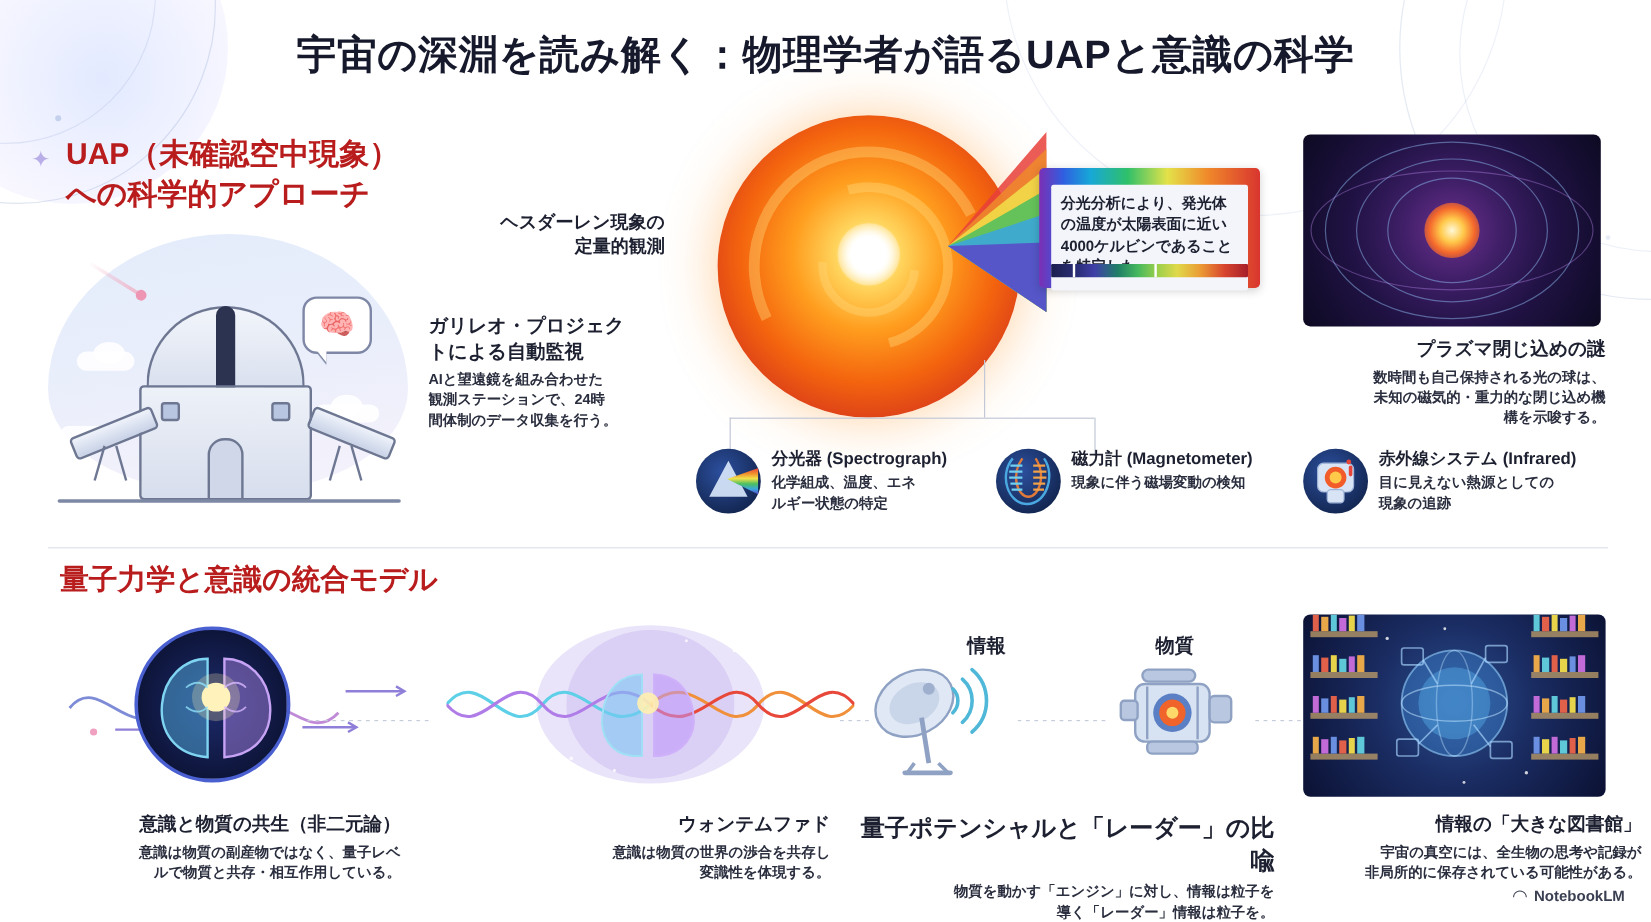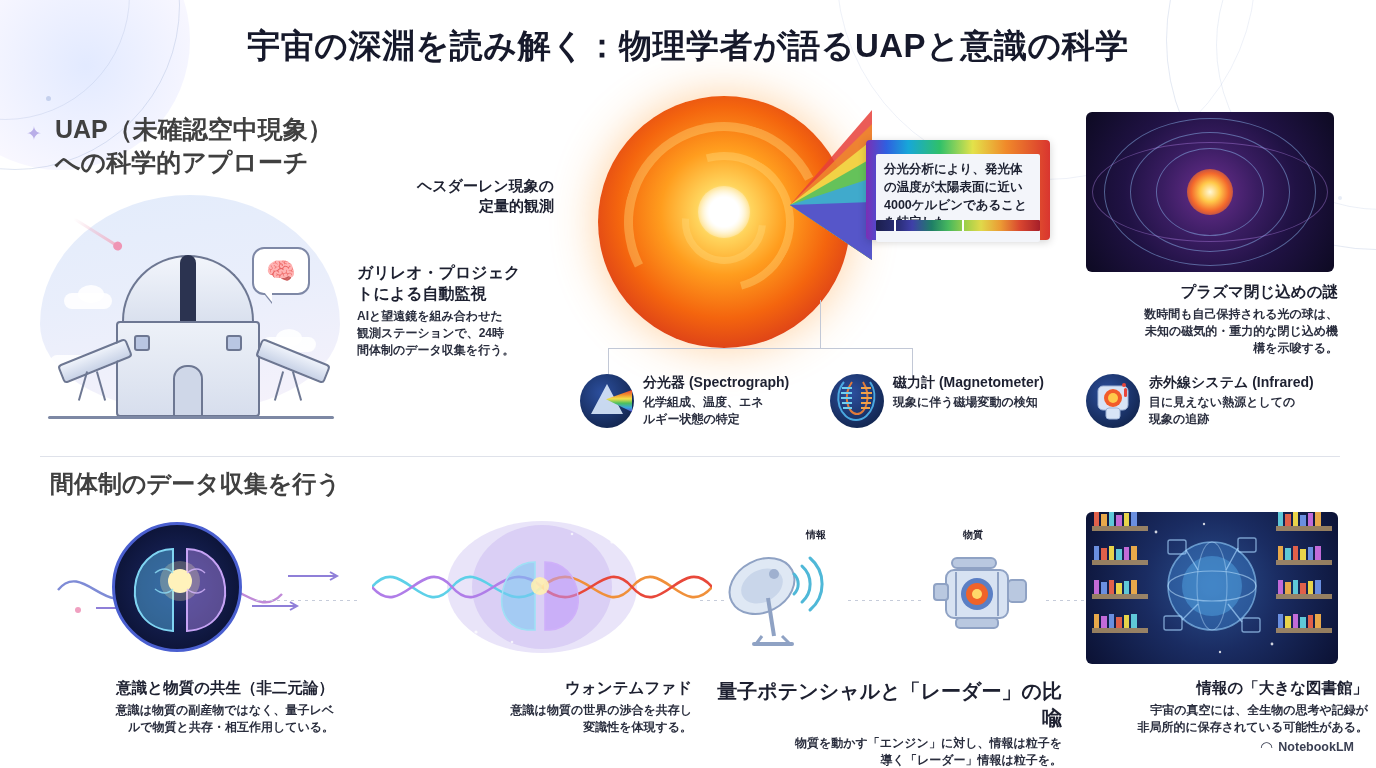--- a/index.html
+++ b/index.html
@@ -42,21 +42,21 @@
     position: absolute; left: 0; top: 24px; width: 1376px;
     text-align: center;
     font-size: 33px; font-weight: 700; color: #16192b;
     letter-spacing: .5px;
     white-space: nowrap;
   }
 
   
   .sec-head {
     position: absolute;
-    font-size: 25px; font-weight: 700; color: #404040;
+    font-size: 25px; font-weight: 700; color: #b91c1c;
     line-height: 1.32;
   }
   #uap-head { left: 55px; top: 113px; }
   #qm-head  { left: 50px; top: 468px; font-size: 24px; }
 
   .sparkle {
     position: absolute; left: 26px; top: 122px;
     color: #b9aee8; font-size: 19px;
   }
 
@@ -243,21 +243,21 @@
   }
   #antenna-wrap { position: absolute; left: 712px; top: 540px; width: 130px; height: 115px; }
   #engine-wrap  { position: absolute; left: 930px; top: 548px; width: 110px; height: 95px; }
   #library-panel {
     left: 1086px; top: 512px; width: 252px; height: 152px;
     position: absolute; border-radius: 6px; overflow: hidden;
     background: radial-gradient(circle at 50% 48%, #2a4f8e 0%, #1a2c62 45%, #0b1133 100%);
   }
 
   .mini-label {
-    position: absolute; font-size: 10px; font-weight: 700; color: #1d2030;
+    position: absolute; font-size: 16px; font-weight: 700; color: #1d2030;
   }
 
   .dash-conn {
     position: absolute; height: 1px;
     background-image: linear-gradient(90deg, #c6ccda 50%, rgba(255,255,255,0) 0);
     background-size: 7px 1px;
     background-repeat: repeat-x;
   }
 
   
@@ -461,21 +461,21 @@
         <span>赤外線システム</span>
         <span class="en">(Infrared)</span>
       </div>
       <div class="bd">目に見えない熱源としての</div>
       <div class="bd" style="margin-top:0;">現象の追跡</div>
     </div>
   </div>
 
   <div class="divider"></div>
 
-  <div class="sec-head" id="qm-head">間体制のデータ収集を行う</div>
+  <div class="sec-head" id="qm-head">量子力学と意識の統合モデル</div>
 
   <div class="circ-img" id="consc-circle">
     <svg viewBox="0 0 130 130" width="130" height="130">
       <path d="M58 106 C 30 104, 18 84, 20 62 C 22 40, 38 24, 58 24 L58 106 Z" fill="rgba(90,190,240,.45)" stroke="#7fd4f2" stroke-width="2"></path>
       <path d="M72 106 C 100 104, 112 84, 110 62 C 108 40, 92 24, 72 24 L72 106 Z" fill="rgba(180,140,240,.45)" stroke="#c6a3f5" stroke-width="2"></path>
       <circle cx="65" cy="56" r="12" fill="#fff3c0"></circle>
       <circle cx="65" cy="56" r="20" fill="rgba(255,240,170,.25)"></circle>
       <g stroke="#8fe0f8" stroke-width="1.5" fill="none" opacity=".8">
         <path d="M40 48 q10 -8 18 0"></path>
           <path d="M40 64 q10 8 18 0"></path>

